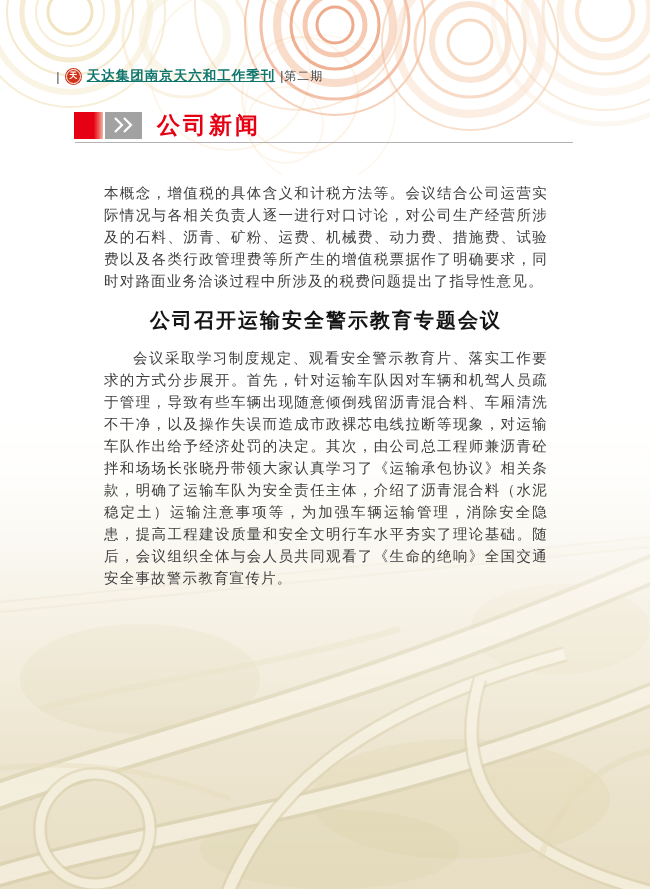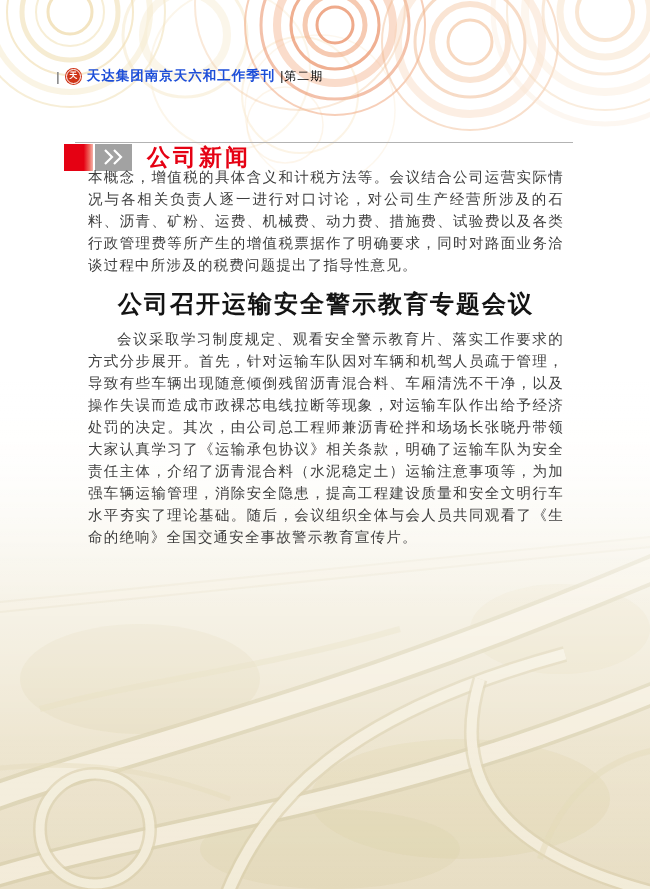--- a/index.html
+++ b/index.html
@@ -19,48 +19,48 @@
   }
   .hdr .bar{color:#8f8f8f;font-size:13px;font-weight:bold;}
   .logo{
     width:17px;height:17px;border-radius:50%;background:#cf3418;
     display:inline-flex;align-items:center;justify-content:center;flex:0 0 auto;
   }
   .logo-inner{
     width:13px;height:13px;border:1px solid #ffffff;border-radius:50%;
     color:#ffffff;font-size:8px;line-height:11px;text-align:center;font-weight:bold;
   }
-  .hdr .ttl{font-size:13.5px;font-weight:bold;color:#1d4ed8;letter-spacing:1px;}
-  .hdr .iss{font-size:12px;color:#000000;letter-spacing:1px;}
+  .hdr .ttl{font-size:13.5px;font-weight:bold;color:#0f766e;letter-spacing:1px;text-decoration:underline;}
+  .hdr .iss{font-size:12px;color:#404040;letter-spacing:1px;}
   
-  .banner{position:absolute;top:111px;left:64px;z-index:2;display:flex;align-items:center;height:28px;margin-top:32px;}
+  .banner{position:absolute;top:111px;left:74px;z-index:2;display:flex;align-items:center;height:28px;}
   .red-sq{
     width:29px;height:27px;flex:0 0 auto;
     background:linear-gradient(90deg,#e50113 0%,#e50113 68%,#ef6a60 88%,#f7b4ac 100%);
   }
   .chev-box{
     width:37px;height:27px;background:#a2a2a2;flex:0 0 auto;margin-left:2px;
     display:flex;align-items:center;justify-content:center;
   }
   .sec-title{
     margin:0 0 0 15px;font-size:23px;font-weight:bold;color:#e50113;
     letter-spacing:3px;font-family:"Liberation Sans",sans-serif;white-space:nowrap;
   }
   .rule{position:absolute;top:142px;left:75px;width:498px;height:1px;background:#b3b3b3;z-index:2;}
   
   .content{
     position:absolute;top:166px;left:88px;width:476px;z-index:2;
     font-family:"Liberation Serif",serif;font-size:14.5px;line-height:22px;
     color:#3e3e3e;text-align:justify;letter-spacing:1.2px;
   }
-  .content p{margin:0;text-indent:2em;}
+  .content p{margin:16px;text-indent:2em;}
   .content p.no-indent{text-indent:0;}
   .content p.indent3{text-indent:3em;}
   .content h2{
-    margin:17px 0 13px;text-align:center;font-size:24px;color:#141414;
+    margin:17px 0 13px;text-align:center;font-size:20px;color:#141414;
     letter-spacing:2px;font-weight:bold;text-indent:0;
   }
 </style>
 </head>
 <body>
 
 <div class="page">
 
   <svg class="bg-photo" width="650" height="510" viewBox="0 0 650 510">
     <defs>

